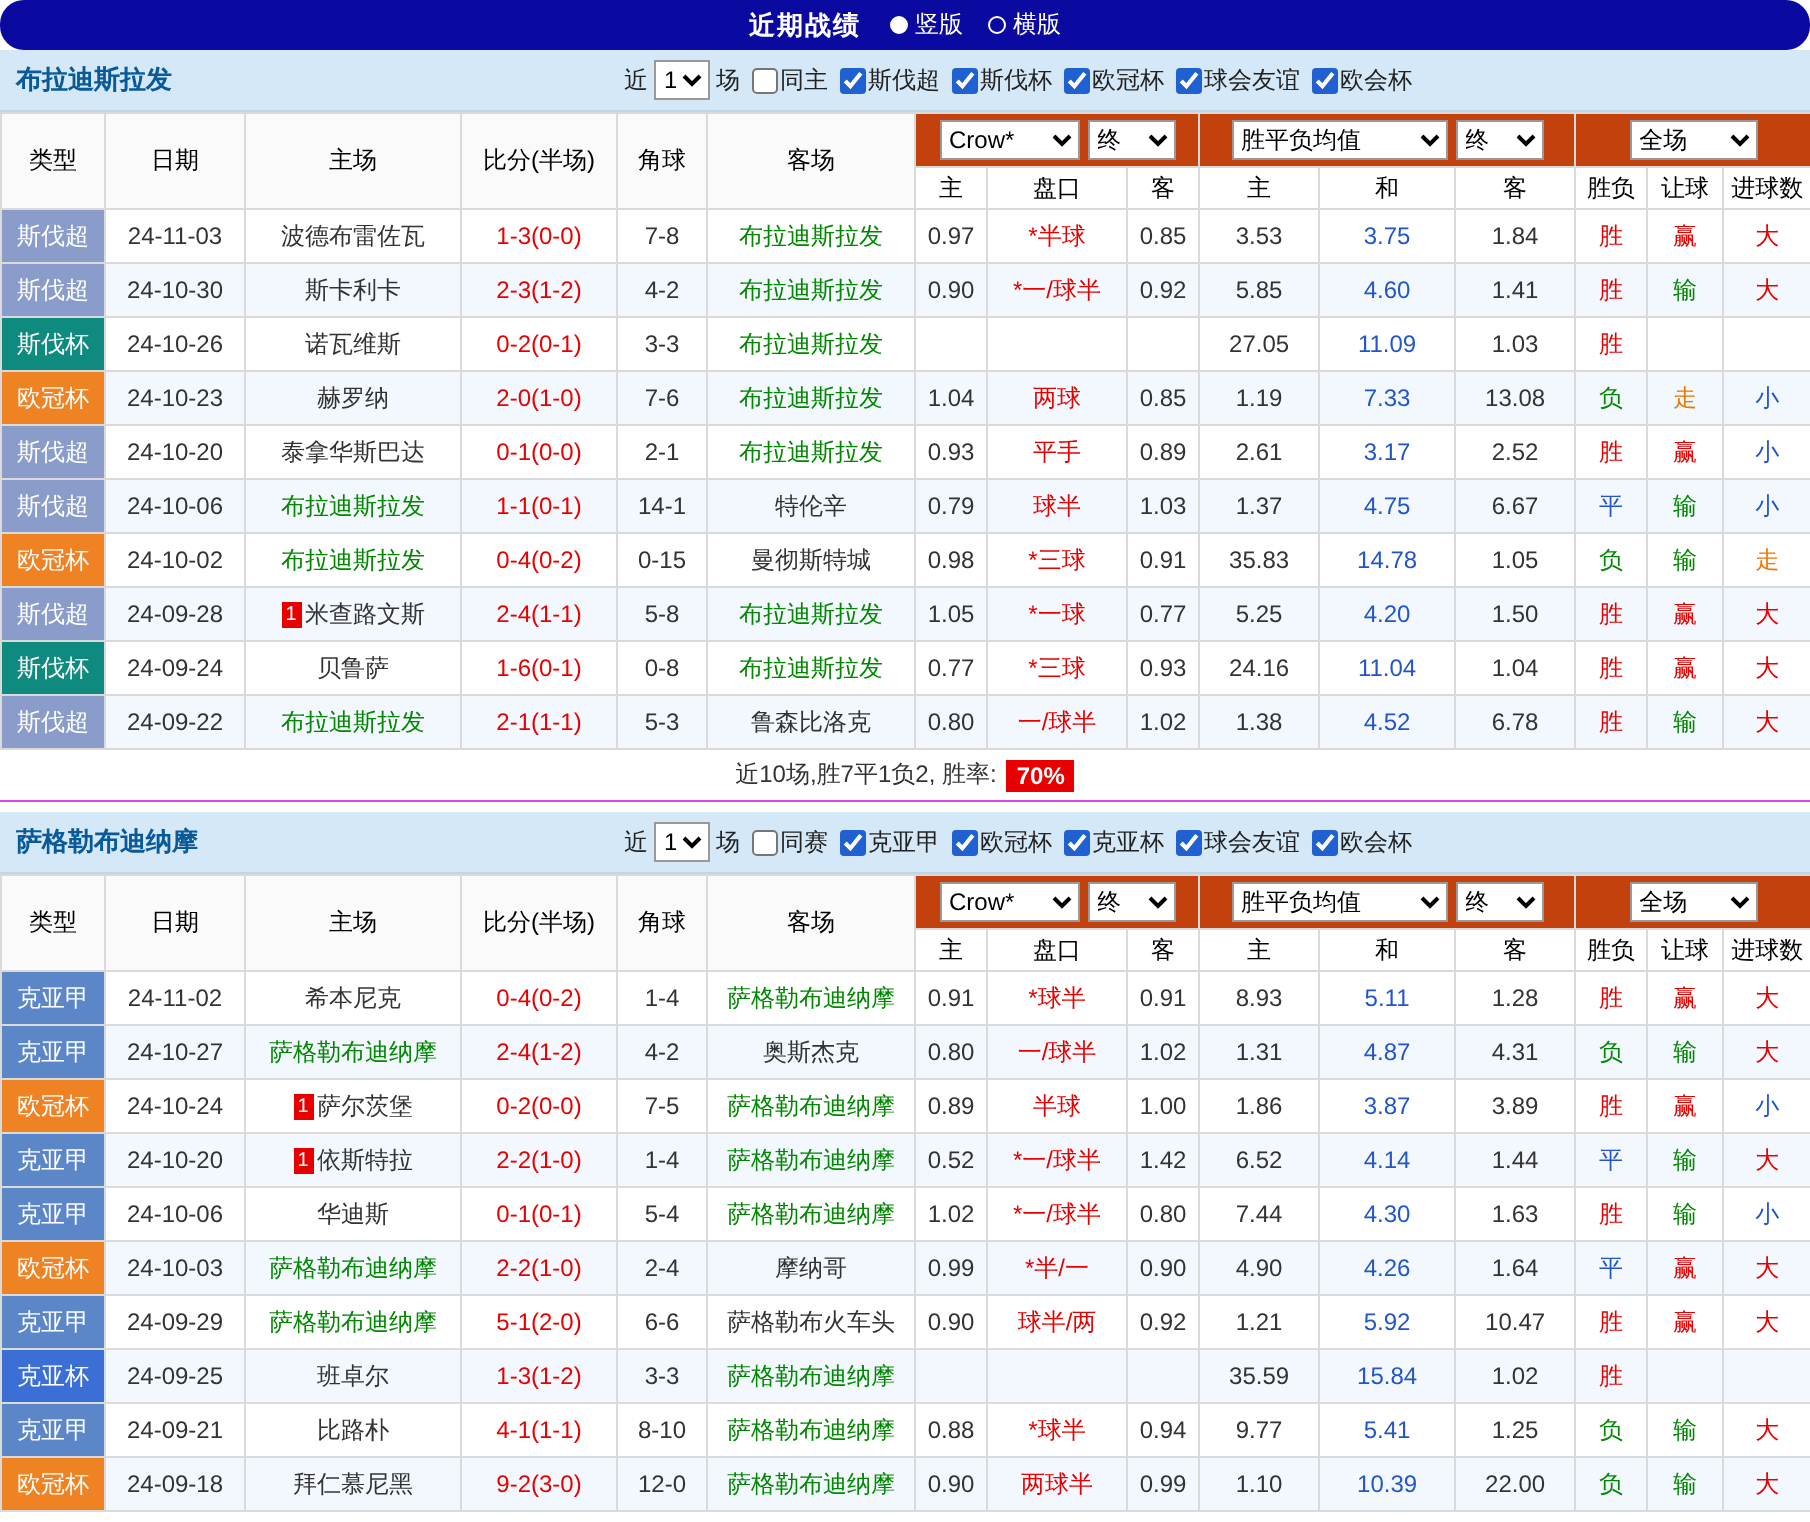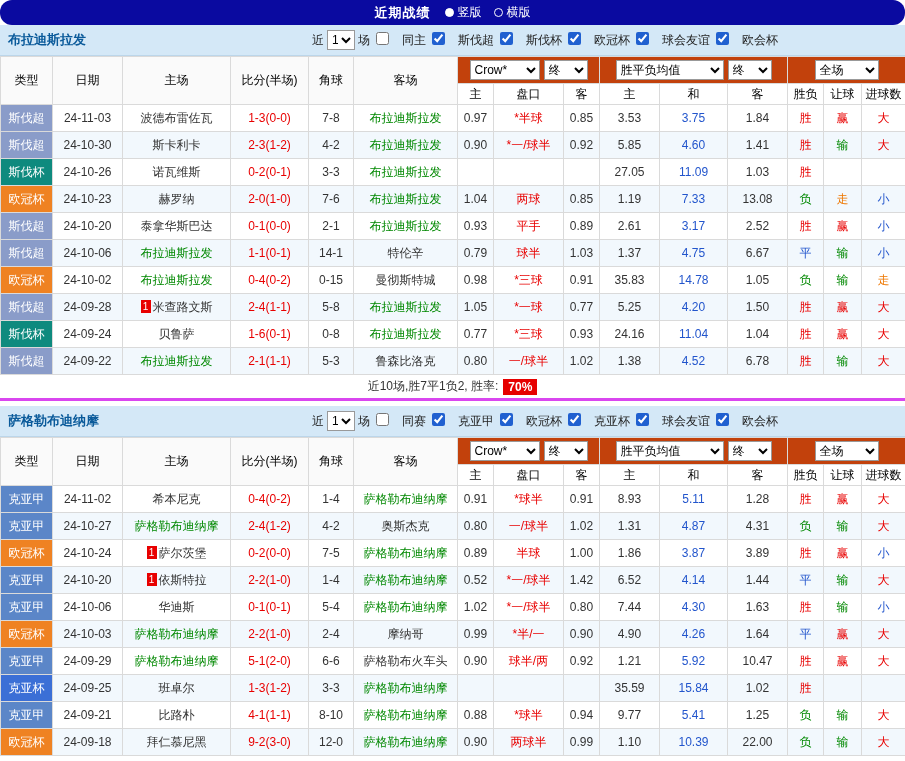--- a/index.html
+++ b/index.html
@@ -11,21 +11,21 @@
   .topbar-title { color:#fff; font-weight:bold; font-size:13px; letter-spacing:1px; }
   .radio-item { display:flex; align-items:center; gap:4px; color:#fff; cursor:default; }
   .radio { width:9px; height:9px; border:1px solid #fff; border-radius:50%; display:inline-block; background:transparent; }
   .radio.sel { background:#fff; }
 
   
   .section + .section { margin-top:5px; }
   .section-head { height:31px; background:#d4e8f7; display:flex; align-items:center; border-bottom:1px solid #bcd6ea; }
   .team-name { width:312px; padding-left:8px; font-weight:bold; font-size:13px; color:#0a5a9a; }
   .controls { display:flex; align-items:center; gap:3px; color:#222; }
-  .cb-item { display:flex; align-items:flex-start; gap:13px; margin-left:3px; }
+  .cb-item { display:flex; align-items:center; gap:1px; margin-left:3px; }
   input[type=checkbox] { width:13px; height:13px; accent-color:#2060d0; }
 
   select { font-size:12px; height:20px; background:#fff; border:1px solid #999; }
   .sel-near { width:28px; }
   .sel-book { width:70px; margin-right:4px; }
   .sel-small { width:44px; }
   .sel-wdl { width:108px; margin-right:4px; }
   .sel-scope { width:64px; }
 
   table { border-collapse:collapse; width:905px; table-layout:fixed; }
@@ -36,21 +36,21 @@
   tbody td { height:27px; }
   tbody tr:nth-child(even) { background:#f2f8fd; }
 
   td.type { color:#fff; padding:0; }
   td.score { color:#e80000; }
   td.line { color:#e80000; }
   td.draw { color:#2255cc; }
   .subject { color:#008800; }
   .rc { display:inline-block; background:#e80000; color:#fff; width:10px; height:13px; line-height:13px; font-size:10px; margin-right:2px; vertical-align:1px; }
 
-  .summary { height:26px; display:flex; align-items:center; justify-content:center; gap:5px; border-bottom:3px solid #d946ef; }
+  .summary { height:26px; display:flex; align-items:center; justify-content:center; gap:5px; border-bottom:1px solid #d946ef; }
   .sum-prefix { color:#333; }
   .rate-badge { background:#e60000; color:#fff; padding:1px 5px; font-weight:bold; }
   .sum-stats { color:#2233cc; }
 </style>
 </head>
 <body>
 
 <div class="topbar">
   <span class="topbar-title">近期战绩</span>
   <span style="display:flex;gap:12px">

